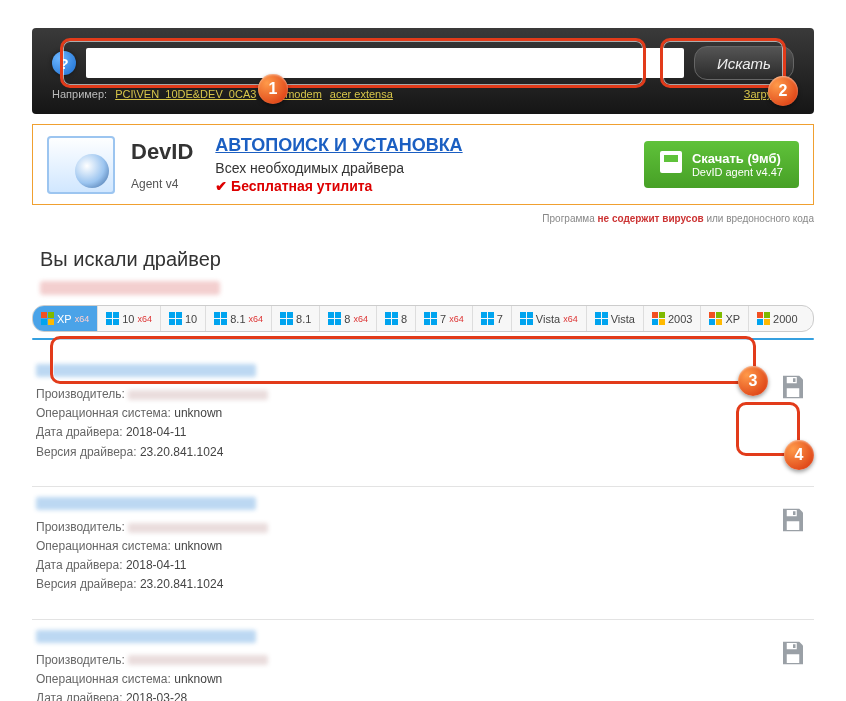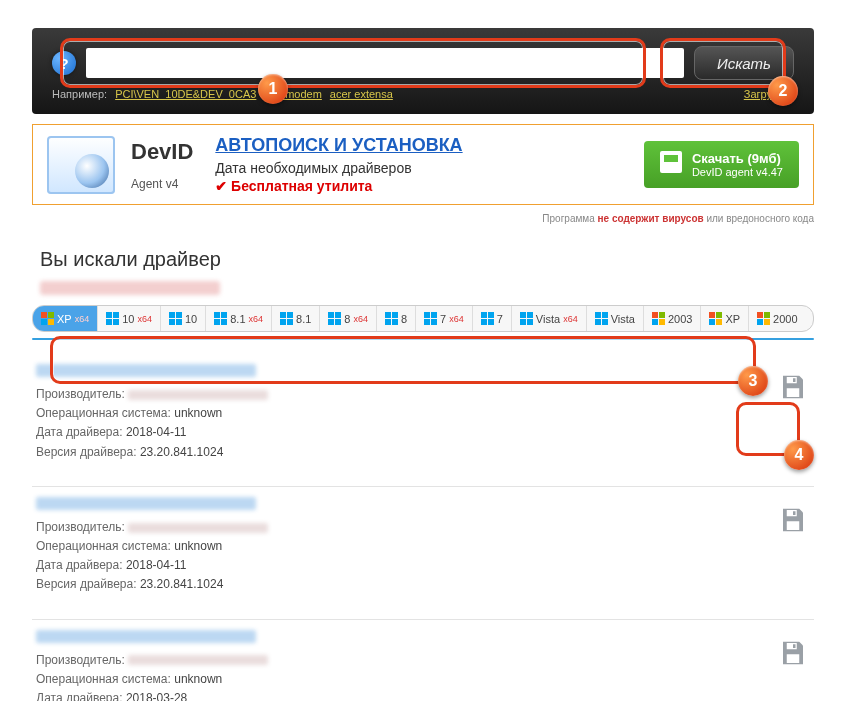--- a/index.html
+++ b/index.html
@@ -1,21 +1,21 @@
 <!DOCTYPE html>
 <html><head>
 <meta charset="utf-8">
 <style>
 body{margin:0;font-family:Arial,Helvetica,sans-serif;background:#fff;font-size:13px;color:#333}
 .page{width:846px;height:701px;position:relative;box-sizing:border-box;padding:28px 32px}
 .top-bar{background:linear-gradient(#3a3a3a,#151515);border-radius:4px;padding:18px 20px 14px;position:relative}
 .search-row{display:flex;align-items:center;gap:10px}
 .help-icon{width:24px;height:24px;border-radius:50%;background:radial-gradient(circle at 30% 30%,#6bb5ff,#1a6dd0);color:#fff;font-weight:bold;display:flex;align-items:center;justify-content:center;font-size:15px;box-shadow:0 0 4px rgba(0,0,0,.5)}
 .search-input{flex:1;height:30px;border:none;border-radius:2px;background:#fff;padding:0 8px;font-size:14px}
-.search-btn{background:linear-gradient(#555,#2a2a2a);color:#eee;border:1px solid #666;height:34px;padding:0 22px;font-size:15px;border-radius:8px;cursor:pointer;font-style:italic}
+.search-btn{background:linear-gradient(#555,#2a2a2a);color:#eee;border:1px solid #666;height:34px;padding:0 22px;font-size:15px;border-radius:13px;cursor:pointer;font-style:italic}
 .example-row{margin-top:8px;font-size:11px;color:#bbb;display:flex;gap:8px;align-items:center}
 .example-row a{color:#d8c64a;text-decoration:underline}
 .load-link{margin-left:auto;color:#d8c64a;text-decoration:underline;font-size:11px}
 .promo{border:1px solid #f0a030;margin-top:10px;display:flex;align-items:center;padding:10px 14px;gap:16px}
 .promo-logo{width:68px;height:58px;background:linear-gradient(#fff,#cfe6ff);border-radius:4px;position:relative;flex-shrink:0;box-shadow:inset 0 0 0 2px #9cc5f0}
 .promo-logo::after{content:"";position:absolute;width:34px;height:34px;border-radius:50%;background:radial-gradient(circle at 35% 35%,#fff,#9cc5f0 55%,#36629a);right:6px;bottom:6px}
 .promo-title{font-weight:bold;font-size:22px}
 .promo-sub{font-size:12px;color:#555;margin-top:12px}
 .promo-mid{margin-left:6px}
 .promo-autolink{color:#1b5fc2;font-size:18px;font-weight:bold;text-decoration:underline}
@@ -75,21 +75,21 @@
   </div>
 
   <div class="promo">
     <div class="promo-logo"></div>
     <div>
       <div class="promo-title">DevID</div>
       <div class="promo-sub">Agent v4</div>
     </div>
     <div class="promo-mid">
       <a href="#" class="promo-autolink">АВТОПОИСК И УСТАНОВКА</a>
-      <div class="promo-desc">Дата необходимых драйверов</div>
+      <div class="promo-desc">Всех необходимых драйвера</div>
       <div class="promo-free"><span class="check">✔</span><span>Бесплатная утилита</span></div>
     </div>
     <div class="dl-btn">
       <div class="save-ic"></div>
       <div>
         <div class="t1">Скачать (9мб)</div>
         <div class="t2">DevID agent v4.47</div>
       </div>
     </div>
   </div>

